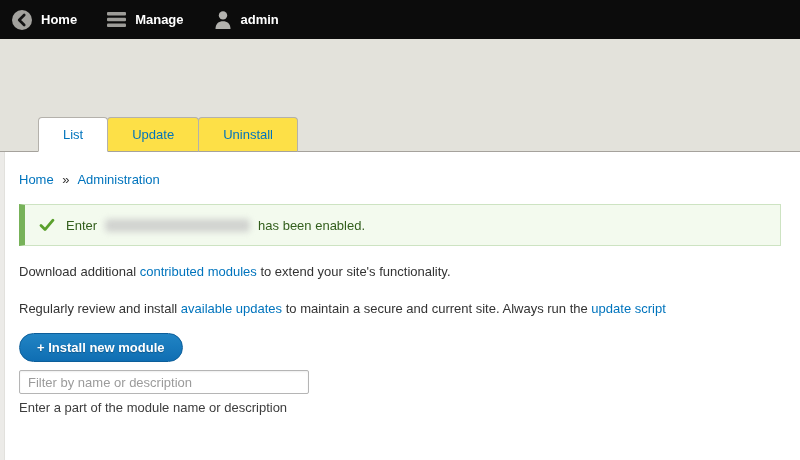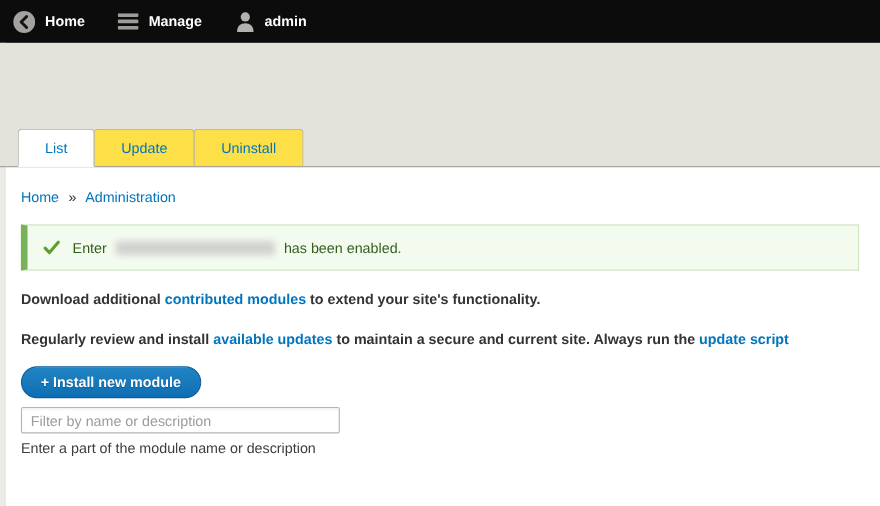--- a/index.html
+++ b/index.html
@@ -36,21 +36,21 @@
     position: relative;
     height: 113px;
     background: #e3e2db;
     border-bottom: 1px solid #a5a29c;
   }
   .page-title {
     position: absolute; left: 31px; top: 24px; margin: 0;
     font-size: 25px; font-weight: bold; color: #2c2a25;
   }
   .tabs {
-    position: absolute; bottom: -1px; left: 16px;
+    position: absolute; bottom: -1px; left: 38px;
     display: flex;
     text-align: center;
   }
   .tab {
     border: 1px solid #b4b1ab;
     border-bottom: 1px solid #a5a29c;
     border-radius: 4px 4px 0 0;
     background: #fde047;
     padding: 9px 24px;
     font-size: 13px;
@@ -86,21 +86,20 @@
     display: inline-block; width: 145px; height: 13px;
     background: #c6c6c6; border-radius: 3px;
     filter: blur(3px); opacity: .75;
     vertical-align: -2px; margin: 0 8px;
   }
 
   .para {
     font-size: 13px; color: #333;
     margin: 15px 0 0; line-height: 21px;
     max-width: 745px;
-    font-weight: bold;
   }
   .para a { color: #0074bd; text-decoration: none; cursor: pointer; }
   .para.second { margin-top: 16px; }
 
   .button {
     display: inline-block; margin-top: 14px;
     background: linear-gradient(#2184c4, #0f6eb3);
     border: 1px solid #0c5e9a;
     border-radius: 20px;
     color: #fff; font-weight: bold; font-size: 13px;

